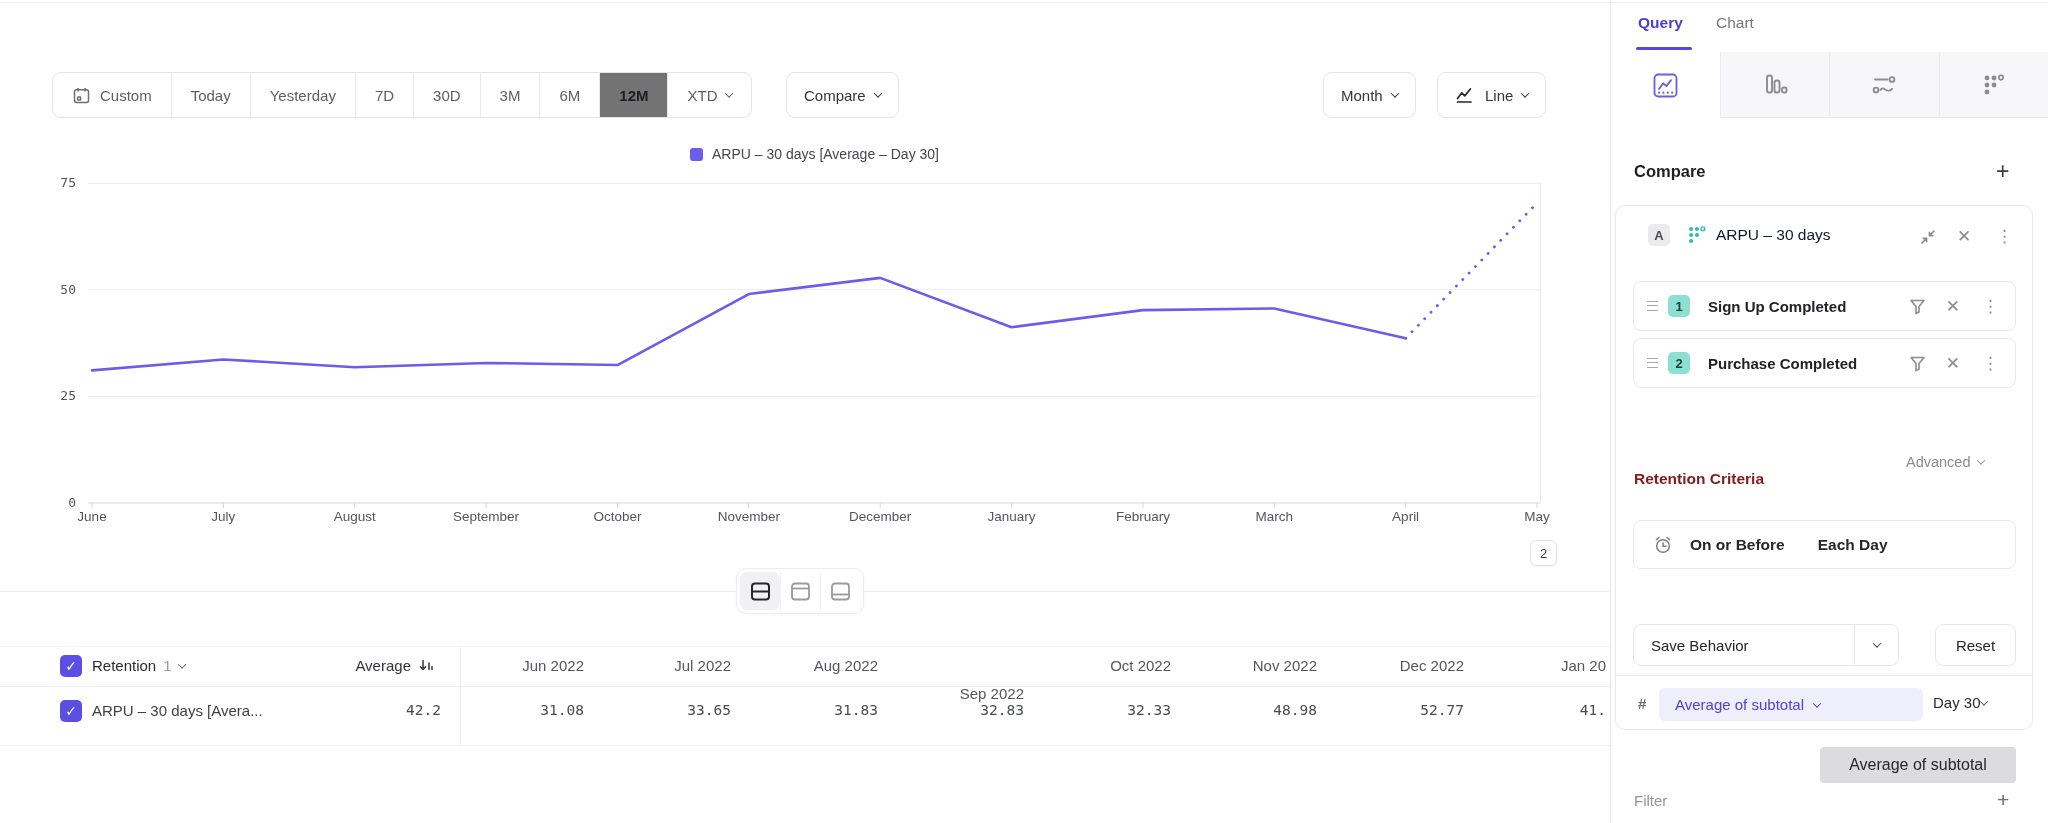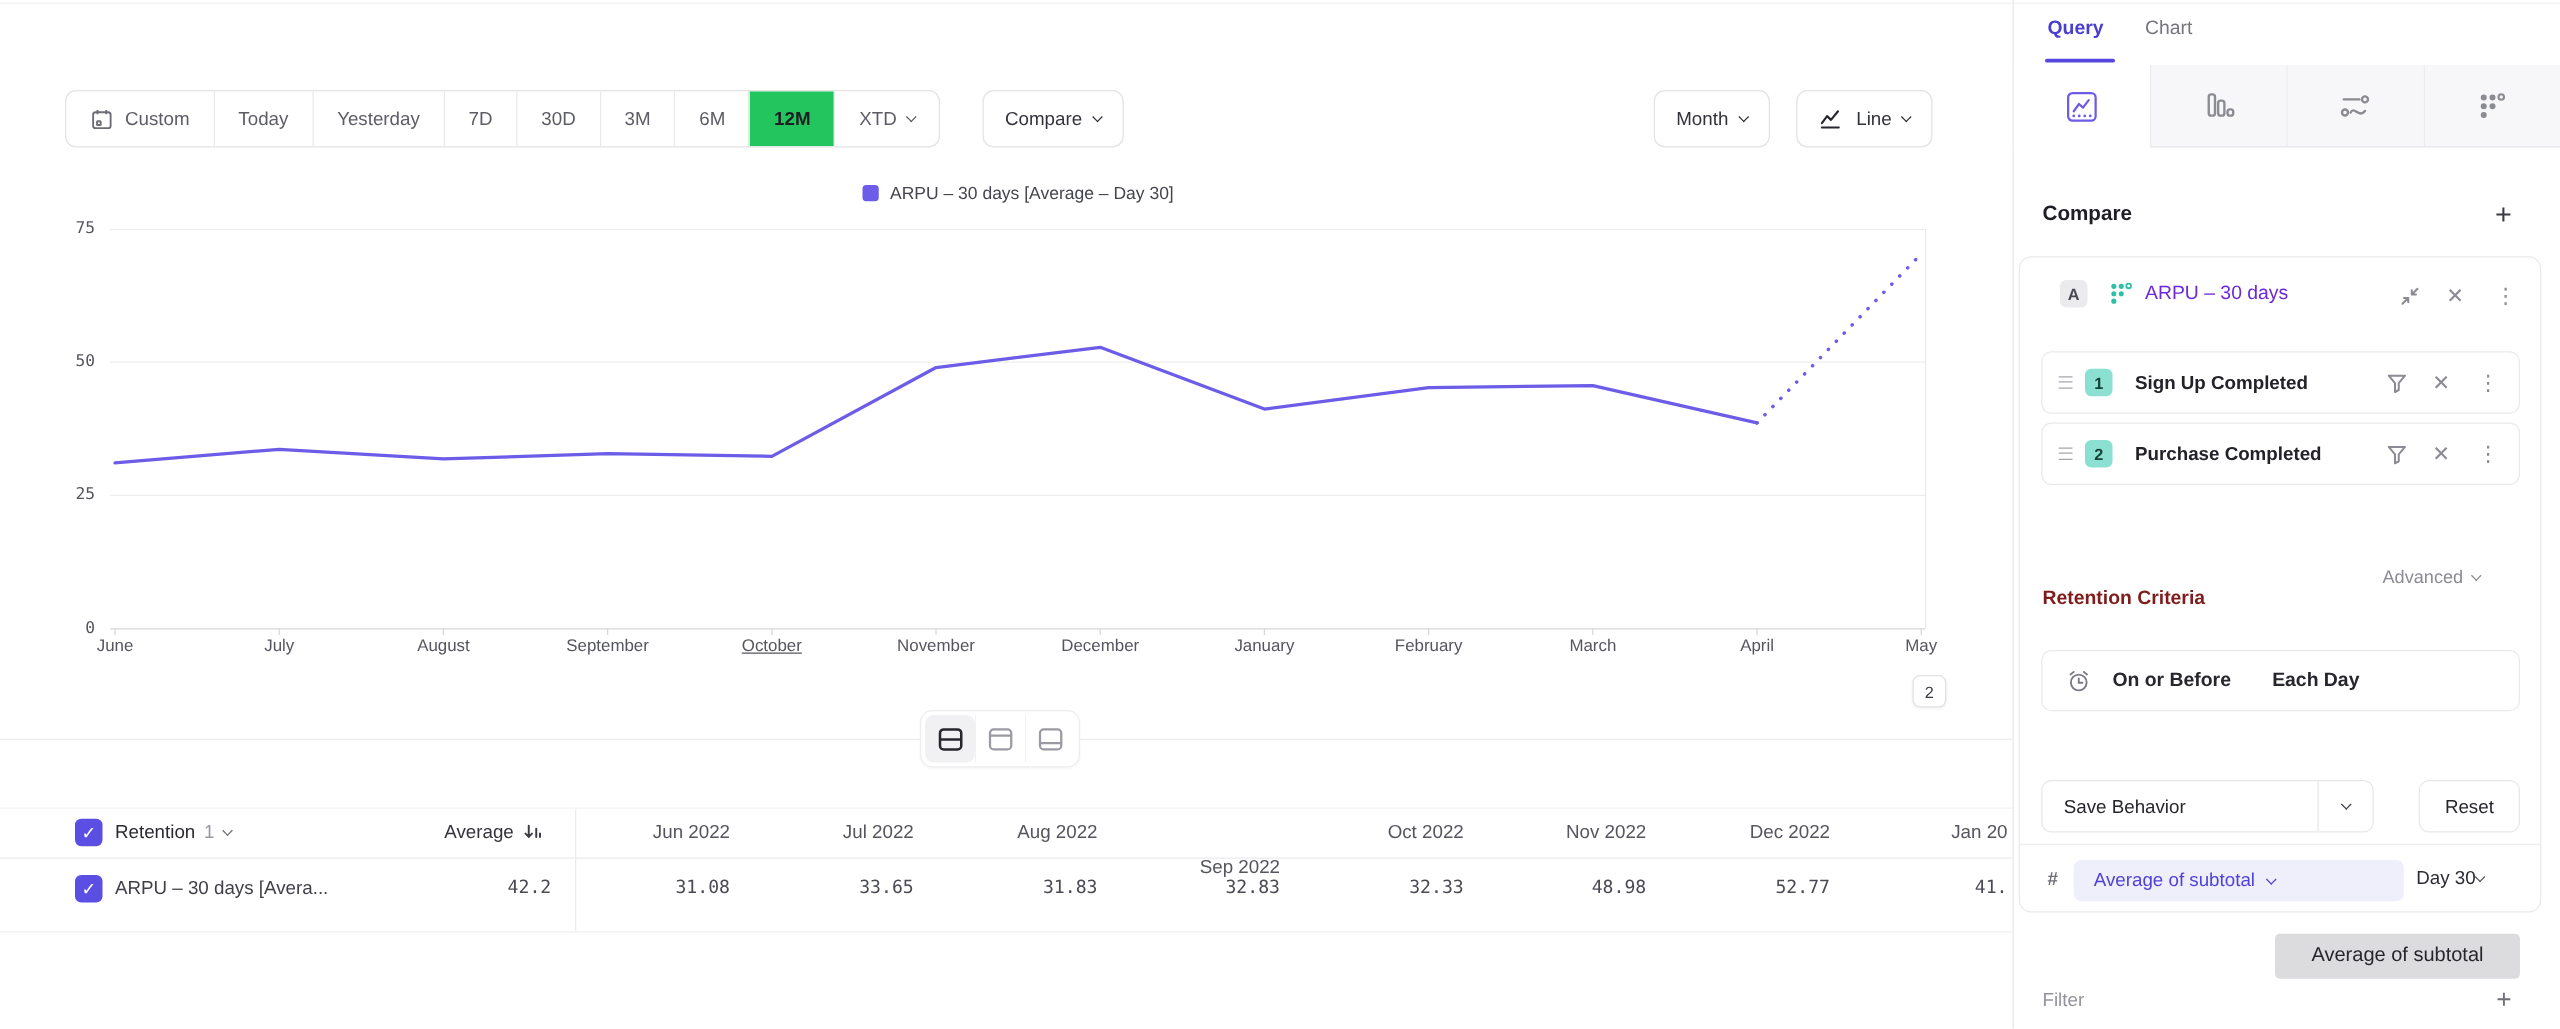--- a/index.html
+++ b/index.html
@@ -8,21 +8,21 @@
   #app { position:relative; width:2048px; height:823px; background:#fff; overflow:hidden; }
   .abs { position:absolute; }
 
   
   .topline { top:2px; left:0; width:2048px; height:1px; background:#efeff1; }
 
   
   .seg { display:flex; align-items:stretch; border:1px solid #e4e4e7; border-radius:9px; background:#fff; height:46px; overflow:hidden; }
   .seg-item { display:flex; align-items:center; gap:9px; padding:0 19px; font-size:15px; color:#5d5d66; border-left:1px solid #e9e9ec; cursor:pointer; white-space:nowrap; }
   .seg-item:first-child { border-left:none; }
-  .seg-item.sel { background:#22c55e; color:#1e1e24; font-weight:bold; }
+  .seg-item.sel { background:#737373; color:#1e1e24; font-weight:bold; }
   .btn { display:inline-flex; align-items:center; gap:9px; height:46px; padding:0 17px; border:1px solid #e4e4e7; border-radius:9px; background:#fff; font-size:15px; color:#33333b; font-weight:500; cursor:pointer; white-space:nowrap; }
   .chev { display:inline-block; width:7px; height:7px; border-right:1.6px solid currentColor; border-bottom:1.6px solid currentColor; transform:rotate(45deg) translate(-1px,-1px); }
   .chev.small { width:6px; height:6px; }
 
   
   .legend { top:146px; left:88px; width:1453px; display:flex; justify-content:center; align-items:center; gap:9px; }
   .legend-swatch { width:13px; height:13px; border-radius:3px; }
   .legend-label { font-size:14px; color:#45454d; }
 
   
@@ -60,21 +60,21 @@
   .icon-tab.active { background:#fff; border-bottom:none; }
 
   .metrics-title { font-size:16.5px; font-weight:bold; color:#1e1e24; }
   .plus { font-size:23px; color:#3a3a42; font-weight:400; cursor:pointer; line-height:1; }
 
   .big-card { left:1615px; top:205px; width:418px; height:525px; border:1px solid #e9e9ec; border-radius:10px; }
   .drag { width:11px; height:10px; border-top:1.6px solid #a6a6ae; border-bottom:1.6px solid #a6a6ae; position:relative; }
   .drag::after { content:""; position:absolute; left:0; right:0; top:2.7px; height:1.6px; background:#a6a6ae; }
   .badge-a { width:22px; height:22px; border-radius:5px; background:#ebebee; color:#4b4b53; font-size:13px; font-weight:bold; display:flex; align-items:center; justify-content:center; }
   .badge-num { width:22px; height:22px; border-radius:5px; background:#8ce0d1; color:#16423a; font-size:13px; font-weight:bold; display:flex; align-items:center; justify-content:center; }
-  .metric-name { font-size:15.5px; color:#6d28d9; }
+  .metric-name { font-size:15.5px; color:#0f172a; }
   .event-card { position:absolute; left:1633px; width:383px; height:50px; border:1px solid #e9e9ec; border-radius:8px; background:#fff; display:flex; align-items:center; }
   .event-name { font-size:15px; font-weight:bold; color:#222228; }
   .gicon { color:#8b8b93; cursor:pointer; display:inline-flex; }
   .x-icon { font-size:17px; color:#8b8b93; cursor:pointer; }
   .kebab { font-size:17px; color:#8b8b93; cursor:pointer; letter-spacing:0; }
 
   .section-title { font-size:15.5px; font-weight:bold; color:#7f1d1d; }
   .advanced { font-size:14.5px; color:#8a8a92; display:flex; align-items:center; gap:7px; cursor:pointer; }
   .criteria-card { left:1633px; top:520px; width:383px; height:49px; border:1px solid #e9e9ec; border-radius:8px; display:flex; align-items:center; gap:0; }
   .crit-label { font-size:15.5px; font-weight:bold; color:#26262c; }
@@ -189,21 +189,21 @@
       <line x1="1317.6363636363637" x2="1317.6363636363637" y1="320" y2="325" stroke="#d7d7db" stroke-width="1"></line>
       <line x1="1449" x2="1449" y1="320" y2="325" stroke="#d7d7db" stroke-width="1"></line>
       <polyline points="4,187.392 135.36363636363637,176.42666666666668 266.72727272727275,184.192 398.09090909090907,179.92533333333336 529.4545454545455,182.05866666666668 660.8181818181819,111.01866666666669 792.1818181818181,94.84800000000001 923.5454545454545,144.21333333333334 1054.909090909091,127.14666666666665 1186.2727272727273,125.44 1317.6363636363637,155.30666666666664" fill="none" stroke="#6c5ce8" stroke-width="2.6" stroke-linejoin="round" stroke-linecap="round"></polyline>
       <polyline points="1317.6363636363637,155.30666666666664 1449,20.05333333333334" fill="none" stroke="#6c5ce8" stroke-width="2.8" stroke-dasharray="0.1 9" stroke-linecap="round"></polyline>
     </svg>
   <div class="abs" id="x-labels" style="left:88px; top:509px; width:1453px; height:20px;">
       <span style="left: 4px;">June</span>
       <span style="left: 135.364px;">July</span>
       <span style="left: 266.727px;">August</span>
       <span style="left: 398.091px;">September</span>
-      <span style="left: 529.455px; text-decoration: underline;">October</span>
+      <span style="left: 529.455px;">October</span>
       <span style="left: 660.818px;">November</span>
       <span style="left: 792.182px;">December</span>
       <span style="left: 923.545px;">January</span>
       <span style="left: 1054.91px;">February</span>
       <span style="left: 1186.27px;">March</span>
       <span style="left: 1317.64px;">April</span>
       <span style="left: 1449px;">May</span>
     </div>
   <div class="abs may-badge">2</div>
 

